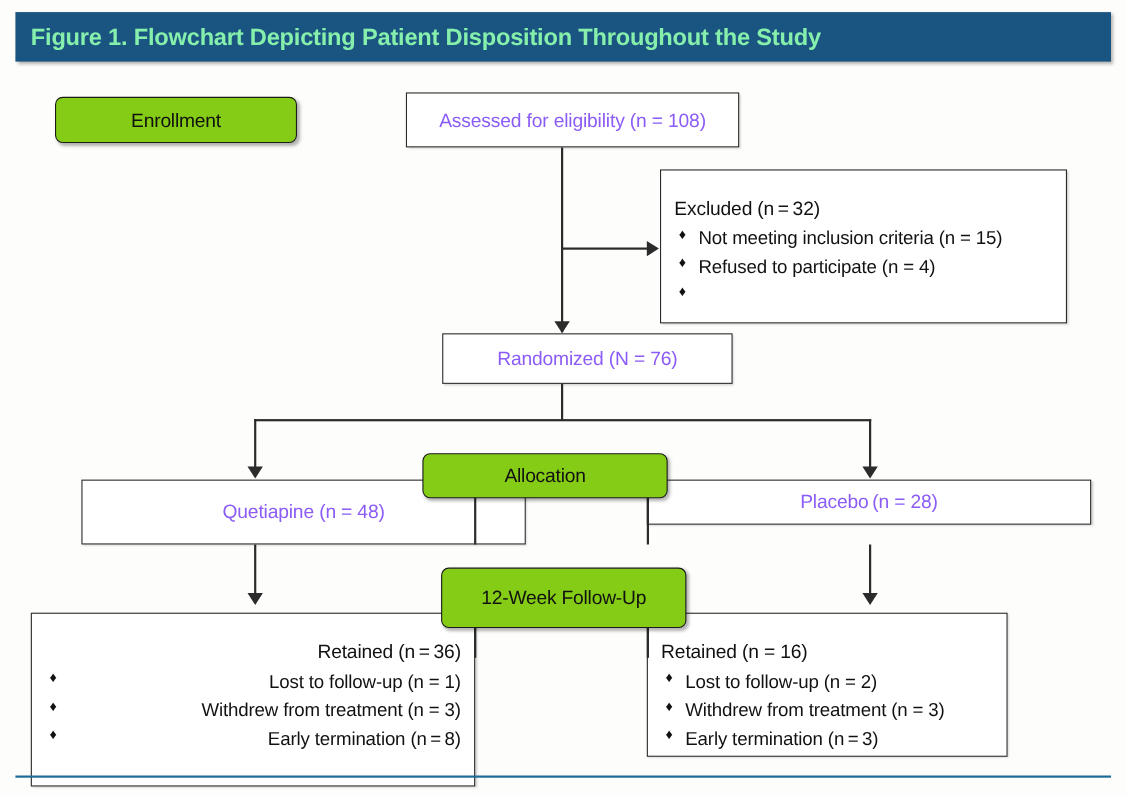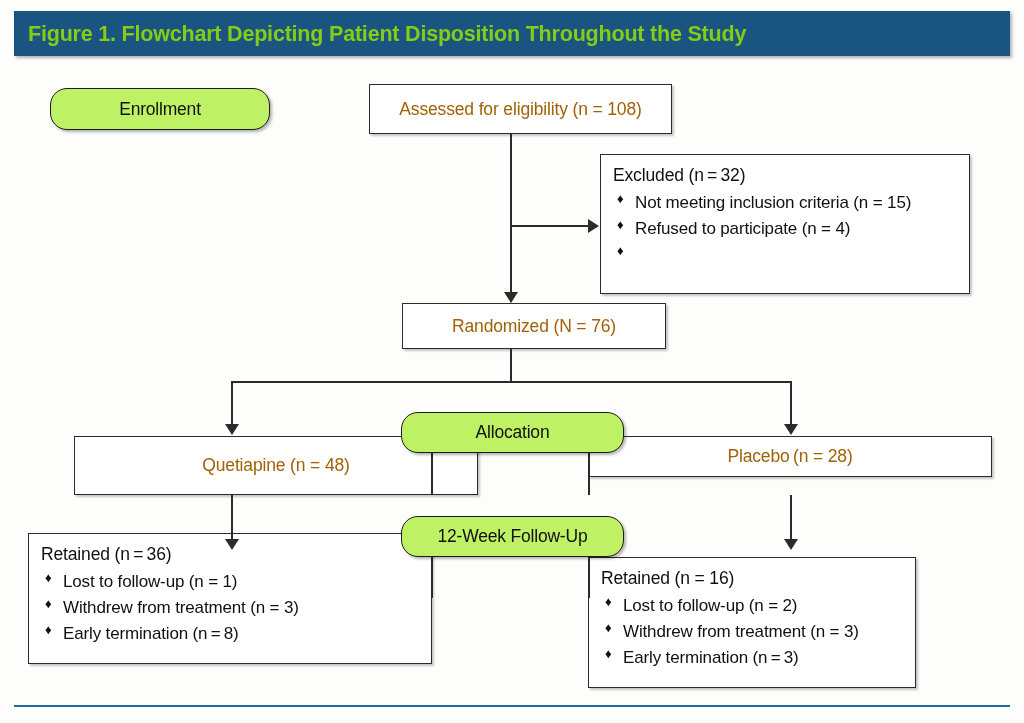--- a/index.html
+++ b/index.html
@@ -27,21 +27,21 @@
     width: 996px;
     height: 45px;
     background: #1a5480;
     box-shadow: 2px 2px 3px rgba(0,0,0,0.30);
   }
   .title-bar .title-text {
     position: absolute;
     left: 14px;
     top: 50%;
     transform: translateY(-50%);
-    color: #84cc16;
+    color: #86efac;
     font-size: 21.5px;
     font-weight: bold;
     letter-spacing: -0.2px;
     white-space: nowrap;
   }
 
   
   .footer-rule {
     position: absolute;
     left: 14px;
@@ -55,39 +55,39 @@
   .node {
     position: absolute;
     background: #ffffff;
     border: 1.6px solid #2b2b2b;
     box-sizing: border-box;
     box-shadow: 1.5px 1.5px 2px rgba(0,0,0,0.22);
   }
   .node .node-label {
     display: block;
     font-size: 17.5px;
-    color: #a16207;
+    color: #8b5cf6;
     letter-spacing: -0.15px;
     white-space: nowrap;
   }
   .node.centered {
     display: flex;
     align-items: center;
     justify-content: center;
   }
   .node.padded {
-    padding: 10px 12px 8px 12px;
+    padding: 24px 12px 8px 12px;
   }
 
   
   .pill {
     position: absolute;
-    background: #bef264;
+    background: #84cc16;
     border: 1.8px solid #1c1c1c;
-    border-radius: 17px;
+    border-radius: 7px;
     box-sizing: border-box;
     display: flex;
     align-items: center;
     justify-content: center;
     box-shadow: 2px 2px 3px rgba(0,0,0,0.30);
     z-index: 6;
   }
   .pill .pill-label {
     font-size: 17.5px;
     color: #111111;
@@ -207,33 +207,33 @@
   <div class="arrow-down" style="left:784px; top:424px;"></div>
 
   <div class="node centered" style="left:28px; top:436px; width:404px; height:59px;margin-left:46px;">
     <span class="node-label">Quetiapine (n = 48)</span>
   </div>
 
   <div class="node centered" style="left:588px; top:436px; width:404px; height:41px;">
     <span class="node-label">Placebo (n = 28)</span>
   </div>
 
-  <div class="pill" style="left:401px; top:412px; width:223px; height:41px;">
+  <div class="pill" style="left:384px; top:412px; width:223px; height:41px;">
     <span class="pill-label">Allocation</span>
   </div>
 
   <div class="vline" style="left:431px; top:452px; height:43px;"></div>
   <div class="vline" style="left:588px; top:452px; height:43px;"></div>
 
   <div class="vline" style="left:231px; top:495px; height:48px;"></div>
   <div class="arrow-down" style="left:225px; top:539px;"></div>
   <div class="vline" style="left:790px; top:495px; height:48px;"></div>
   <div class="arrow-down" style="left:784px; top:539px;"></div>
 
-  <div class="node padded" style="left:28px; top:533px; width:404px; height:131px;">
+  <div class="node padded" style="left:28px; top:557px; width:404px; height:158px;text-align:right;">
     <div class="lead-line">Retained (n = 36)</div>
     <ul class="bullet-list">
       <li>
         <span class="bullet-glyph">♦</span>
         <span>Lost to follow-up (n = 1)</span>
       </li>
       <li>
         <span class="bullet-glyph">♦</span>
         <span>Withdrew from treatment (n = 3)</span>
       </li>
@@ -255,21 +255,21 @@
         <span class="bullet-glyph">♦</span>
         <span>Withdrew from treatment (n = 3)</span>
       </li>
       <li>
         <span class="bullet-glyph">♦</span>
         <span>Early termination (n = 3)</span>
       </li>
     </ul>
   </div>
 
-  <div class="pill" style="left:401px; top:516px; width:223px; height:41px;">
+  <div class="pill" style="left:401px; top:516px; width:223px; height:55px;">
     <span class="pill-label">12-Week Follow-Up</span>
   </div>
   <div class="vline" style="left:431px; top:556px; height:42px;"></div>
   <div class="vline" style="left:588px; top:556px; height:42px;"></div>
 
   <div class="footer-rule"></div>
 
 </div>
 
 </body></html>

